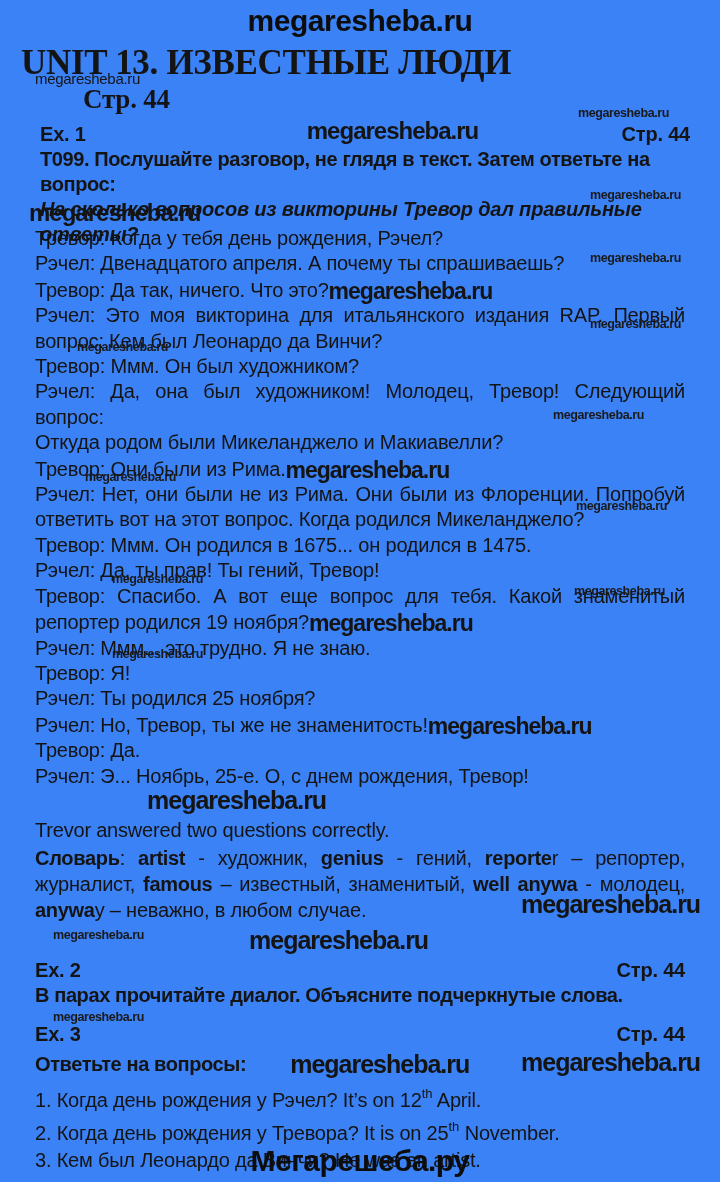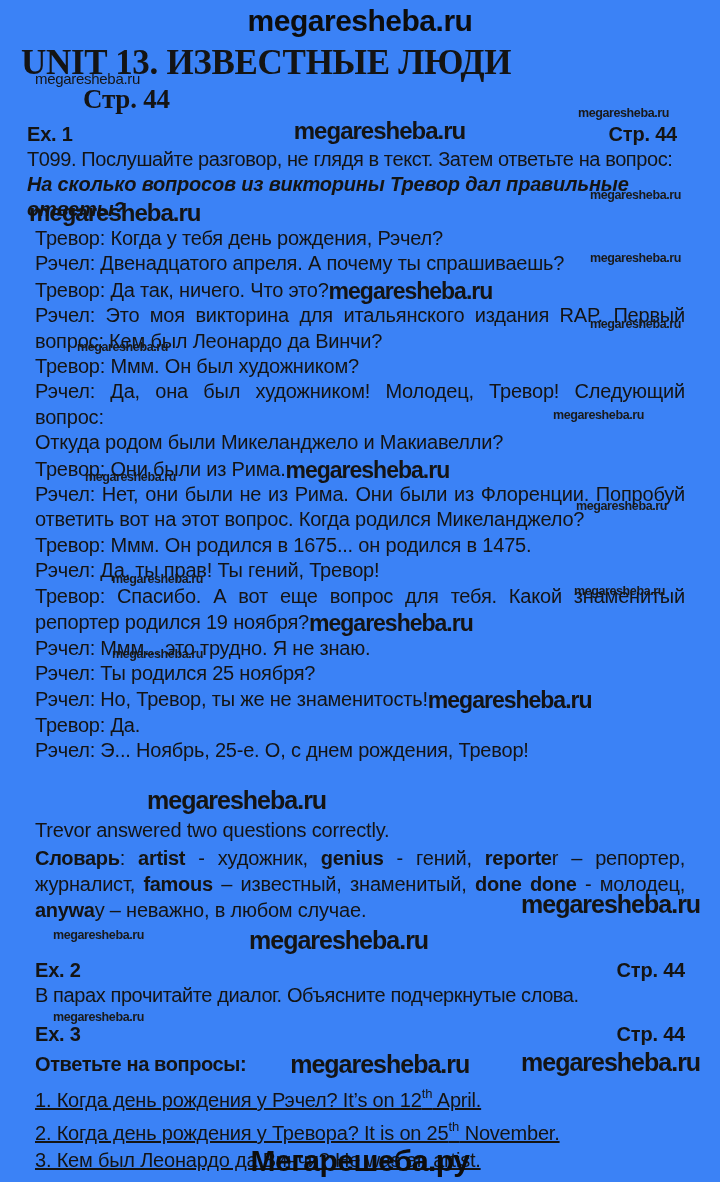--- a/index.html
+++ b/index.html
@@ -41,45 +41,45 @@
 
   
   .ex-row {
     position:relative; display:flex; justify-content:space-between;
     font-weight:700; font-size:20px; line-height:26px;
   }
   .ex-row .wm-center {
     position:absolute; left:0; right:0; top:-3px; text-align:center;
     padding-left:55px; font-weight:700; font-size:24px; letter-spacing:-1px;
   }
-  .task { font-weight:400; line-height:25px; letter-spacing:-0.4px; }
+  .task { font-weight:700; line-height:25px; letter-spacing:-0.4px; }
   .question-it { font-style:italic; line-height:25px;font-weight:bold; }
 
   
-  .s-ex1 { position:absolute; top:121px; left:27px; width:650px; }
+  .s-ex1 { position:absolute; top:121px; left:40px; width:650px; }
   .s-dialogue { position:absolute; top:199px; left:35px; width:650px; }
   .dline { line-height:25.4px; white-space:nowrap; }
   .just { text-align:justify; text-align-last:justify; white-space:normal; }
   .wm-lead { font-weight:700; font-size:24px; letter-spacing:-1px; line-height:27px; margin-left:-6px; }
 
   
   .s-post { position:absolute; top:786px; left:35px; width:650px; }
   .wm-line { font-weight:700; font-size:25px; letter-spacing:-1px; line-height:29px; padding-left:112px; }
   .result { line-height:27px; margin-top:2px; }
   .vocab { margin-top:1px; }
   .vline { line-height:26px; }
   .vline b { font-weight:700; letter-spacing:-0.3px; }
 
   
   .s-ex2 { position:absolute; top:957px; left:35px; width:650px; }
   .s-ex3 { position:absolute; top:1021px; left:35px; width:650px; }
   .task-row { position:relative; font-weight:700; line-height:27px; margin-top:2px; letter-spacing:-0.4px; }
   .task-row .wm-after { font-weight:700; font-size:25px; letter-spacing:-1px; margin-left:44px; position:relative; top:2px; }
   .answers { margin-top:3px; }
-  .aline { line-height:27.5px;text-decoration:underline; }
+  .aline { line-height:27.5px; }
   .aline sup { font-size:13px; position:relative; top:-1px; vertical-align:super; letter-spacing:0; }
 </style>
 </head>
 <body>
 
 <div class="page">
 
   <div class="wm-top">megaresheba.ru</div>
 
   <div class="s-header">
@@ -109,32 +109,33 @@
     <div class="dline just">Рэчел: Да, она был художником! Молодец, Тревор! Следующий вопрос:</div>
     <div class="dline">Откуда родом были Микеланджело и Макиавелли?</div>
     <div class="dline"><span>Тревор: Они были из Рима.</span><span class="wm-inline">megaresheba.ru</span></div>
     <div class="dline just">Рэчел: Нет, они были не из Рима. Они были из Флоренции. Попробуй</div>
     <div class="dline">ответить вот на этот вопрос. Когда родился Микеланджело?</div>
     <div class="dline">Тревор: Ммм. Он родился в 1675... он родился в 1475.</div>
     <div class="dline">Рэчел: Да, ты прав! Ты гений, Тревор!</div>
     <div class="dline just">Тревор: Спасибо. А вот еще вопрос для тебя. Какой знаменитый</div>
     <div class="dline"><span>репортер родился 19 ноября?</span><span class="wm-inline">megaresheba.ru</span></div>
     <div class="dline">Рэчел: Ммм... это трудно. Я не знаю.</div>
+    <div class="dline">Тревор: Я!</div>
     <div class="dline">Рэчел: Ты родился 25 ноября?</div>
     <div class="dline"><span>Рэчел: Но, Тревор, ты же не знаменитость!</span><span class="wm-inline">megaresheba.ru</span></div>
     <div class="dline">Тревор: Да.</div>
     <div class="dline">Рэчел: Э... Ноябрь, 25-е. О, с днем рождения, Тревор!</div>
   </div>
 
   <div class="s-post">
     <div class="wm-line">megaresheba.ru</div>
     <div class="result">Trevor answered two questions correctly.</div>
     <div class="vocab">
       <div class="vline just"><b>Словарь</b><span>: </span><b>artist</b><span> - художник, </span><b>genius</b><span> - гений, </span><b>reporte</b><span>r – репортер,</span></div>
-      <div class="vline just"><span>журналист, </span><b>famous</b><span> – известный, знаменитый, </span><b>done done</b><span> - молодец,</span></div>
+      <div class="vline just"><span>журналист, </span><b>famous</b><span> – известный, знаменитый, </span><b>well anywa</b><span> - молодец,</span></div>
       <div class="vline"><b>anywa</b><span>y – неважно, в любом случае.</span></div>
     </div>
   </div>
 
   <div class="s-ex2">
     <div class="ex-row">
       <span>Ех. 2</span>
       <span>Стр. 44</span>
     </div>
     <div class="task">В парах прочитайте диалог. Объясните подчеркнутые слова.</div>

